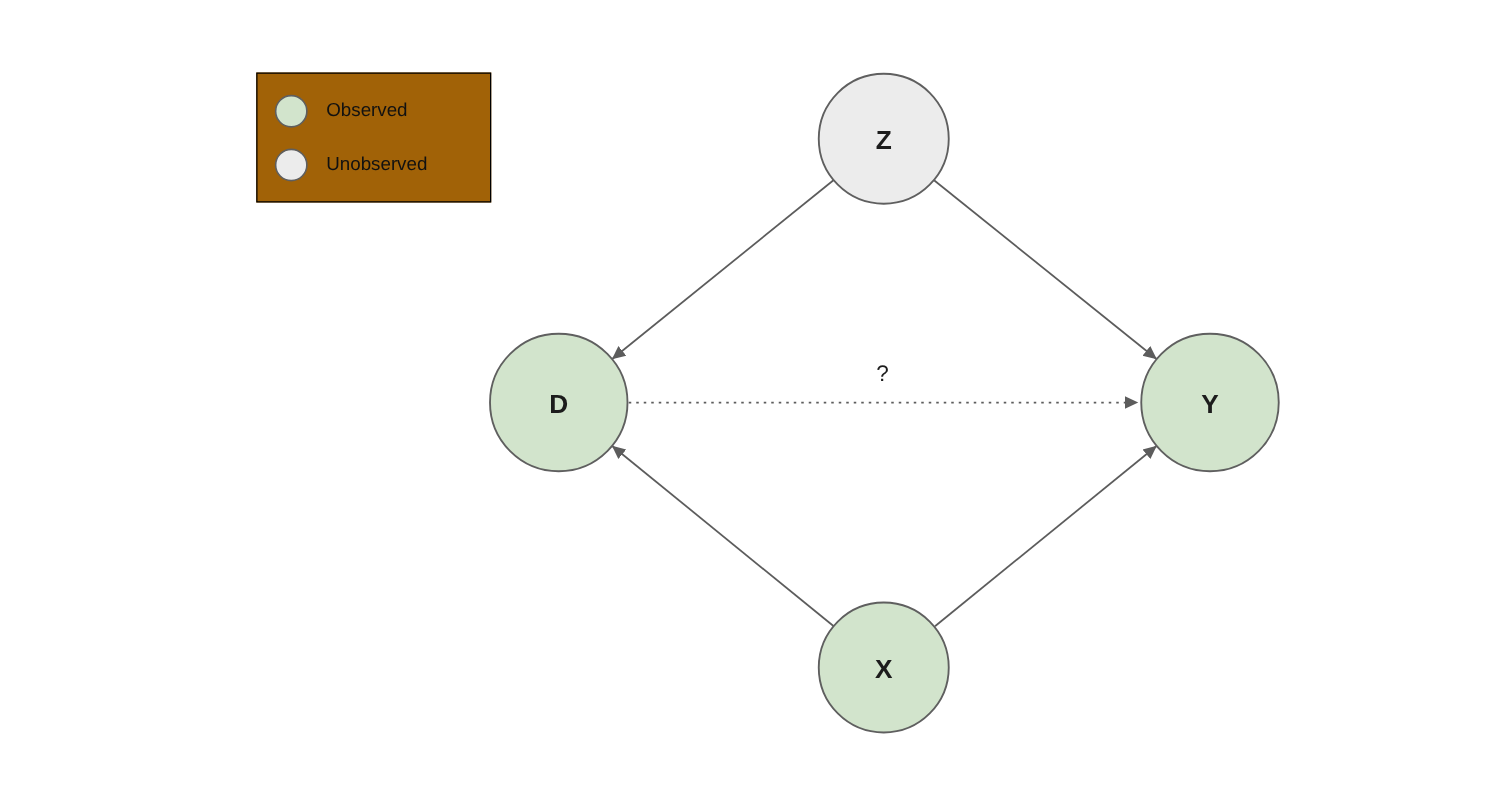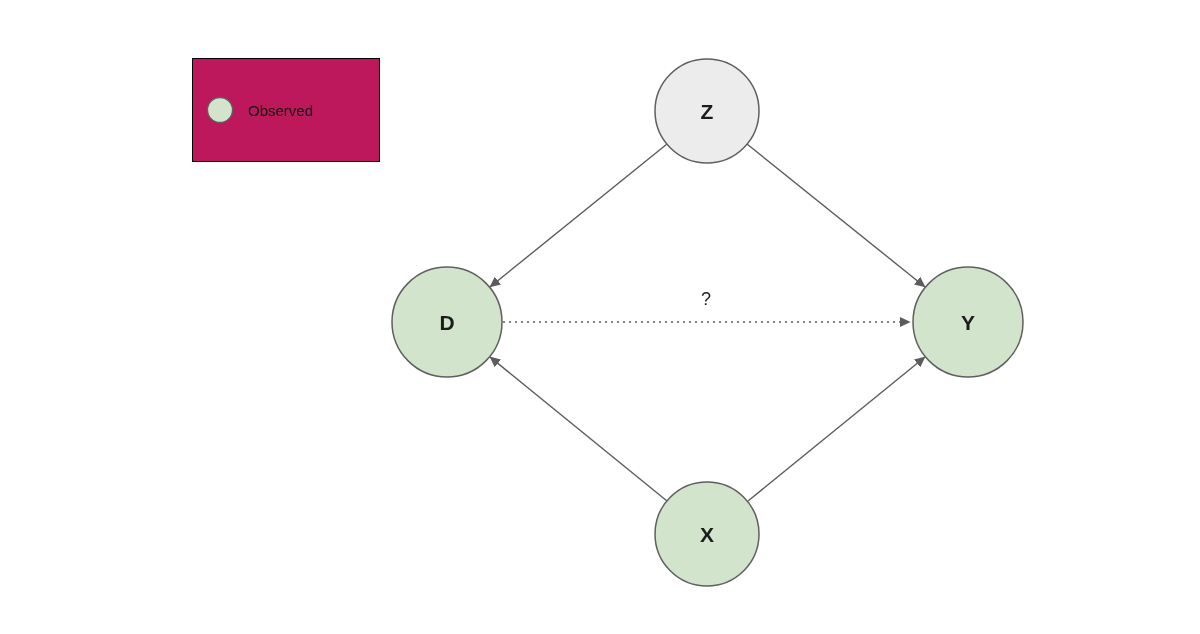--- a/index.html
+++ b/index.html
@@ -40,26 +40,26 @@
     text-anchor: middle;
   }
   .edge-label {
     font-family: "Liberation Sans", sans-serif;
     font-size: 18px;
     fill: #1c1c1c;
     text-anchor: middle;
   }
   .legend {
     position: absolute;
-    left: 192px;
+    left: 205px;
     top: 58px;
     width: 188px;
     height: 104px;
     border: 1px solid #000000;
-    background: #be185d;
+    background: #a16207;
     box-sizing: border-box;
     display: flex;
     flex-direction: column;
     justify-content: space-around;
     padding: 8px 0;
   }
   .legend-row {
     display: flex;
     align-items: center;
     gap: 14px;
@@ -118,15 +118,23 @@
 
   <div class="legend">
     <div class="legend-row">
       <span class="legend-swatch">
         <svg width="28" height="28" viewBox="0 0 28 28">
           <circle cx="14" cy="14" r="12.5" stroke="#5f5f5f" stroke-width="1.3" fill="#d2e4cc"></circle>
         </svg>
       </span>
       <span class="legend-label">Observed</span>
     </div>
+    <div class="legend-row">
+      <span class="legend-swatch">
+        <svg width="28" height="28" viewBox="0 0 28 28">
+          <circle cx="14" cy="14" r="12.5" stroke="#5f5f5f" stroke-width="1.3" fill="#ececec"></circle>
+        </svg>
+      </span>
+      <span class="legend-label">Unobserved</span>
+    </div>
   </div>
 
 </div>
 
 </body></html>

